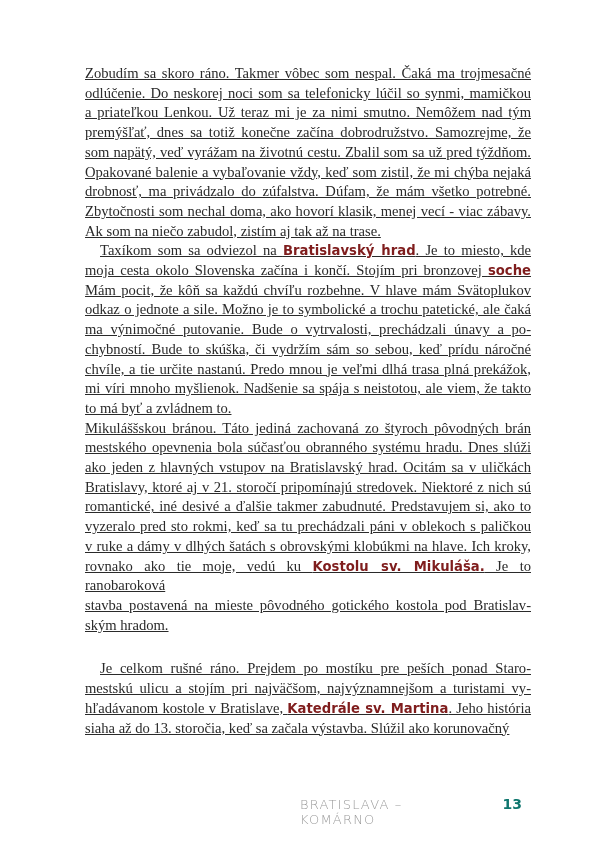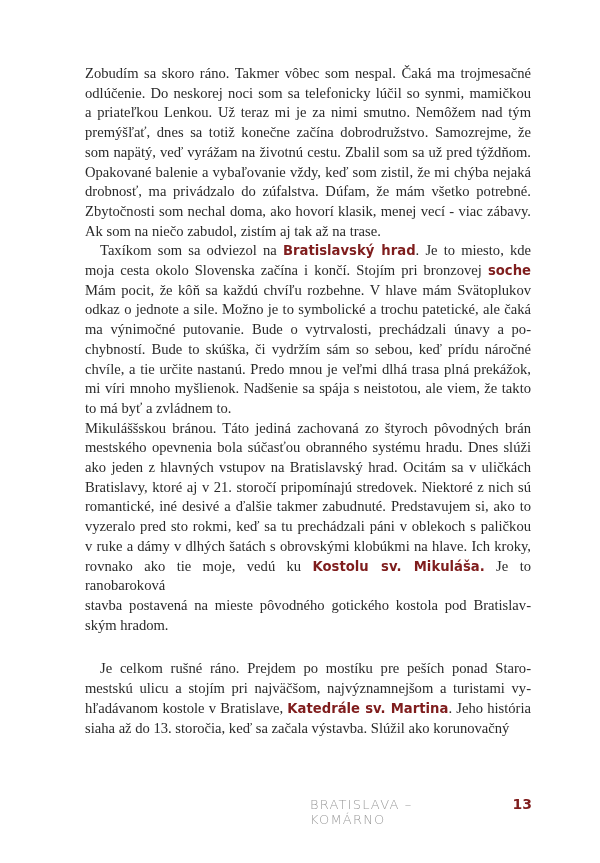--- a/index.html
+++ b/index.html
@@ -6,38 +6,38 @@
   body {
     width: 600px; height: 863px; background: #ffffff; position: relative; overflow: hidden;
   }
   .page {
     position: absolute; left: 85px; top: 64px; width: 446px;
     font-family: "Liberation Serif", "DejaVu Serif", serif;
     font-size: 14.6px; line-height: 19.7px; color: #2a2a2a;
     text-align: justify; hyphens: manual;
   }
   .page p { margin: 0; text-indent: 0; }
-  .line { display: block; text-align: justify; text-align-last: justify; white-space: nowrap; }
+  .line { display: block; text-align: justify; text-align-last: justify; white-space: nowrap; text-decoration: underline; }
   .line.last { text-align-last: left; }
   .line span { white-space: normal; }
   b.hl {
     font-family: "DejaVu Sans", "Liberation Sans", sans-serif;
     font-weight: bold; font-size: 13.2px; color: #7f1d1d; letter-spacing: 0;
   }
   .footer {
-    position: absolute; left: 310px; top: 796px; width: 222px;
+    position: absolute; left: 300px; top: 796px; width: 222px;
     display: flex; justify-content: flex-end; align-items: baseline;
   }
   .running-head {
     font-family: "DejaVu Sans", "Liberation Sans", sans-serif; font-weight: 200;
     font-size: 13px; letter-spacing: 1.2px; color: #9a9a9a;
   }
   .page-num {
     font-family: "DejaVu Sans", "Liberation Sans", sans-serif; font-weight: bold;
-    font-size: 14px; color: #7f1d1d; margin-left: 20px;
+    font-size: 14px; color: #0f766e; margin-left: 20px;
   }
 </style>
 </head>
 <body>
 
 <div class="page" id="page-body">
     <p>
       <span class="line"><span>Zobudím sa skoro ráno. Takmer vôbec som nespal. Čaká ma trojmesačné</span></span>
       <span class="line"><span>odlúčenie. Do neskorej noci som sa telefonicky lúčil so synmi, mamičkou</span></span>
       <span class="line"><span>a priateľkou Lenkou. Už teraz mi je za nimi smutno. Nemôžem nad tým</span></span>

